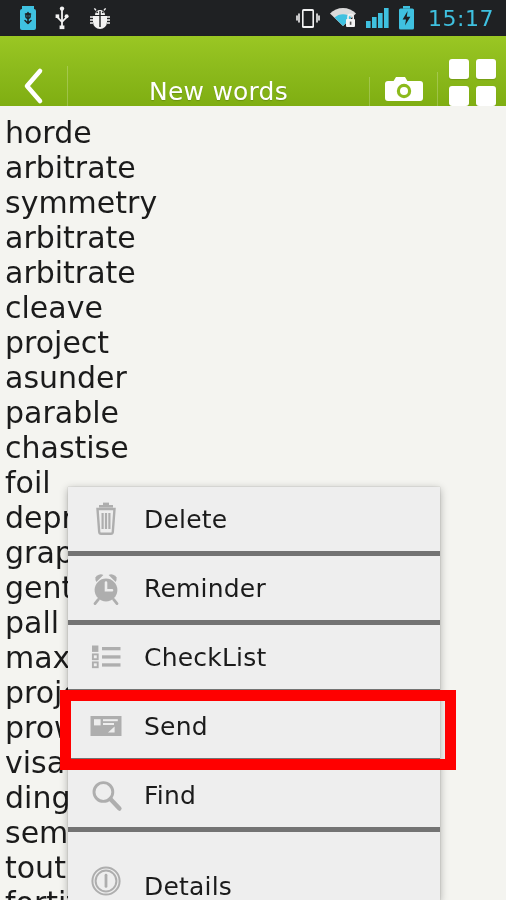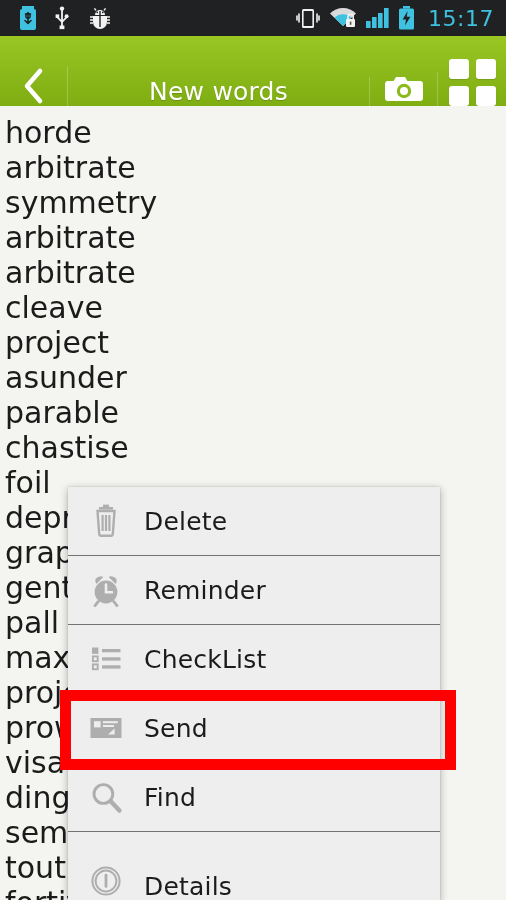--- a/index.html
+++ b/index.html
@@ -68,21 +68,21 @@
 
   
   .ctxmenu{
     position:absolute; left:68px; top:487px; width:372px;
     background:#eeeeee;
     box-shadow:0 2px 8px rgba(0,0,0,0.30), 0 0 1px rgba(0,0,0,0.25);
     overflow:hidden;
   }
   .menu-item{
     height:69px; display:flex; align-items:center;
-    border-bottom:1px solid #737373;
+    border-bottom:5px solid #737373;
     background:#eeeeee;
   }
   .menu-item:last-child{ border-bottom:none;align-items:flex-end; }
   .mi-icon{
     width:76px; display:flex; align-items:center; justify-content:center;
     flex:0 0 76px;
   }
   .mi-label{
     font-size:25px; color:#1b1b1b; letter-spacing:0.2px;
   }

